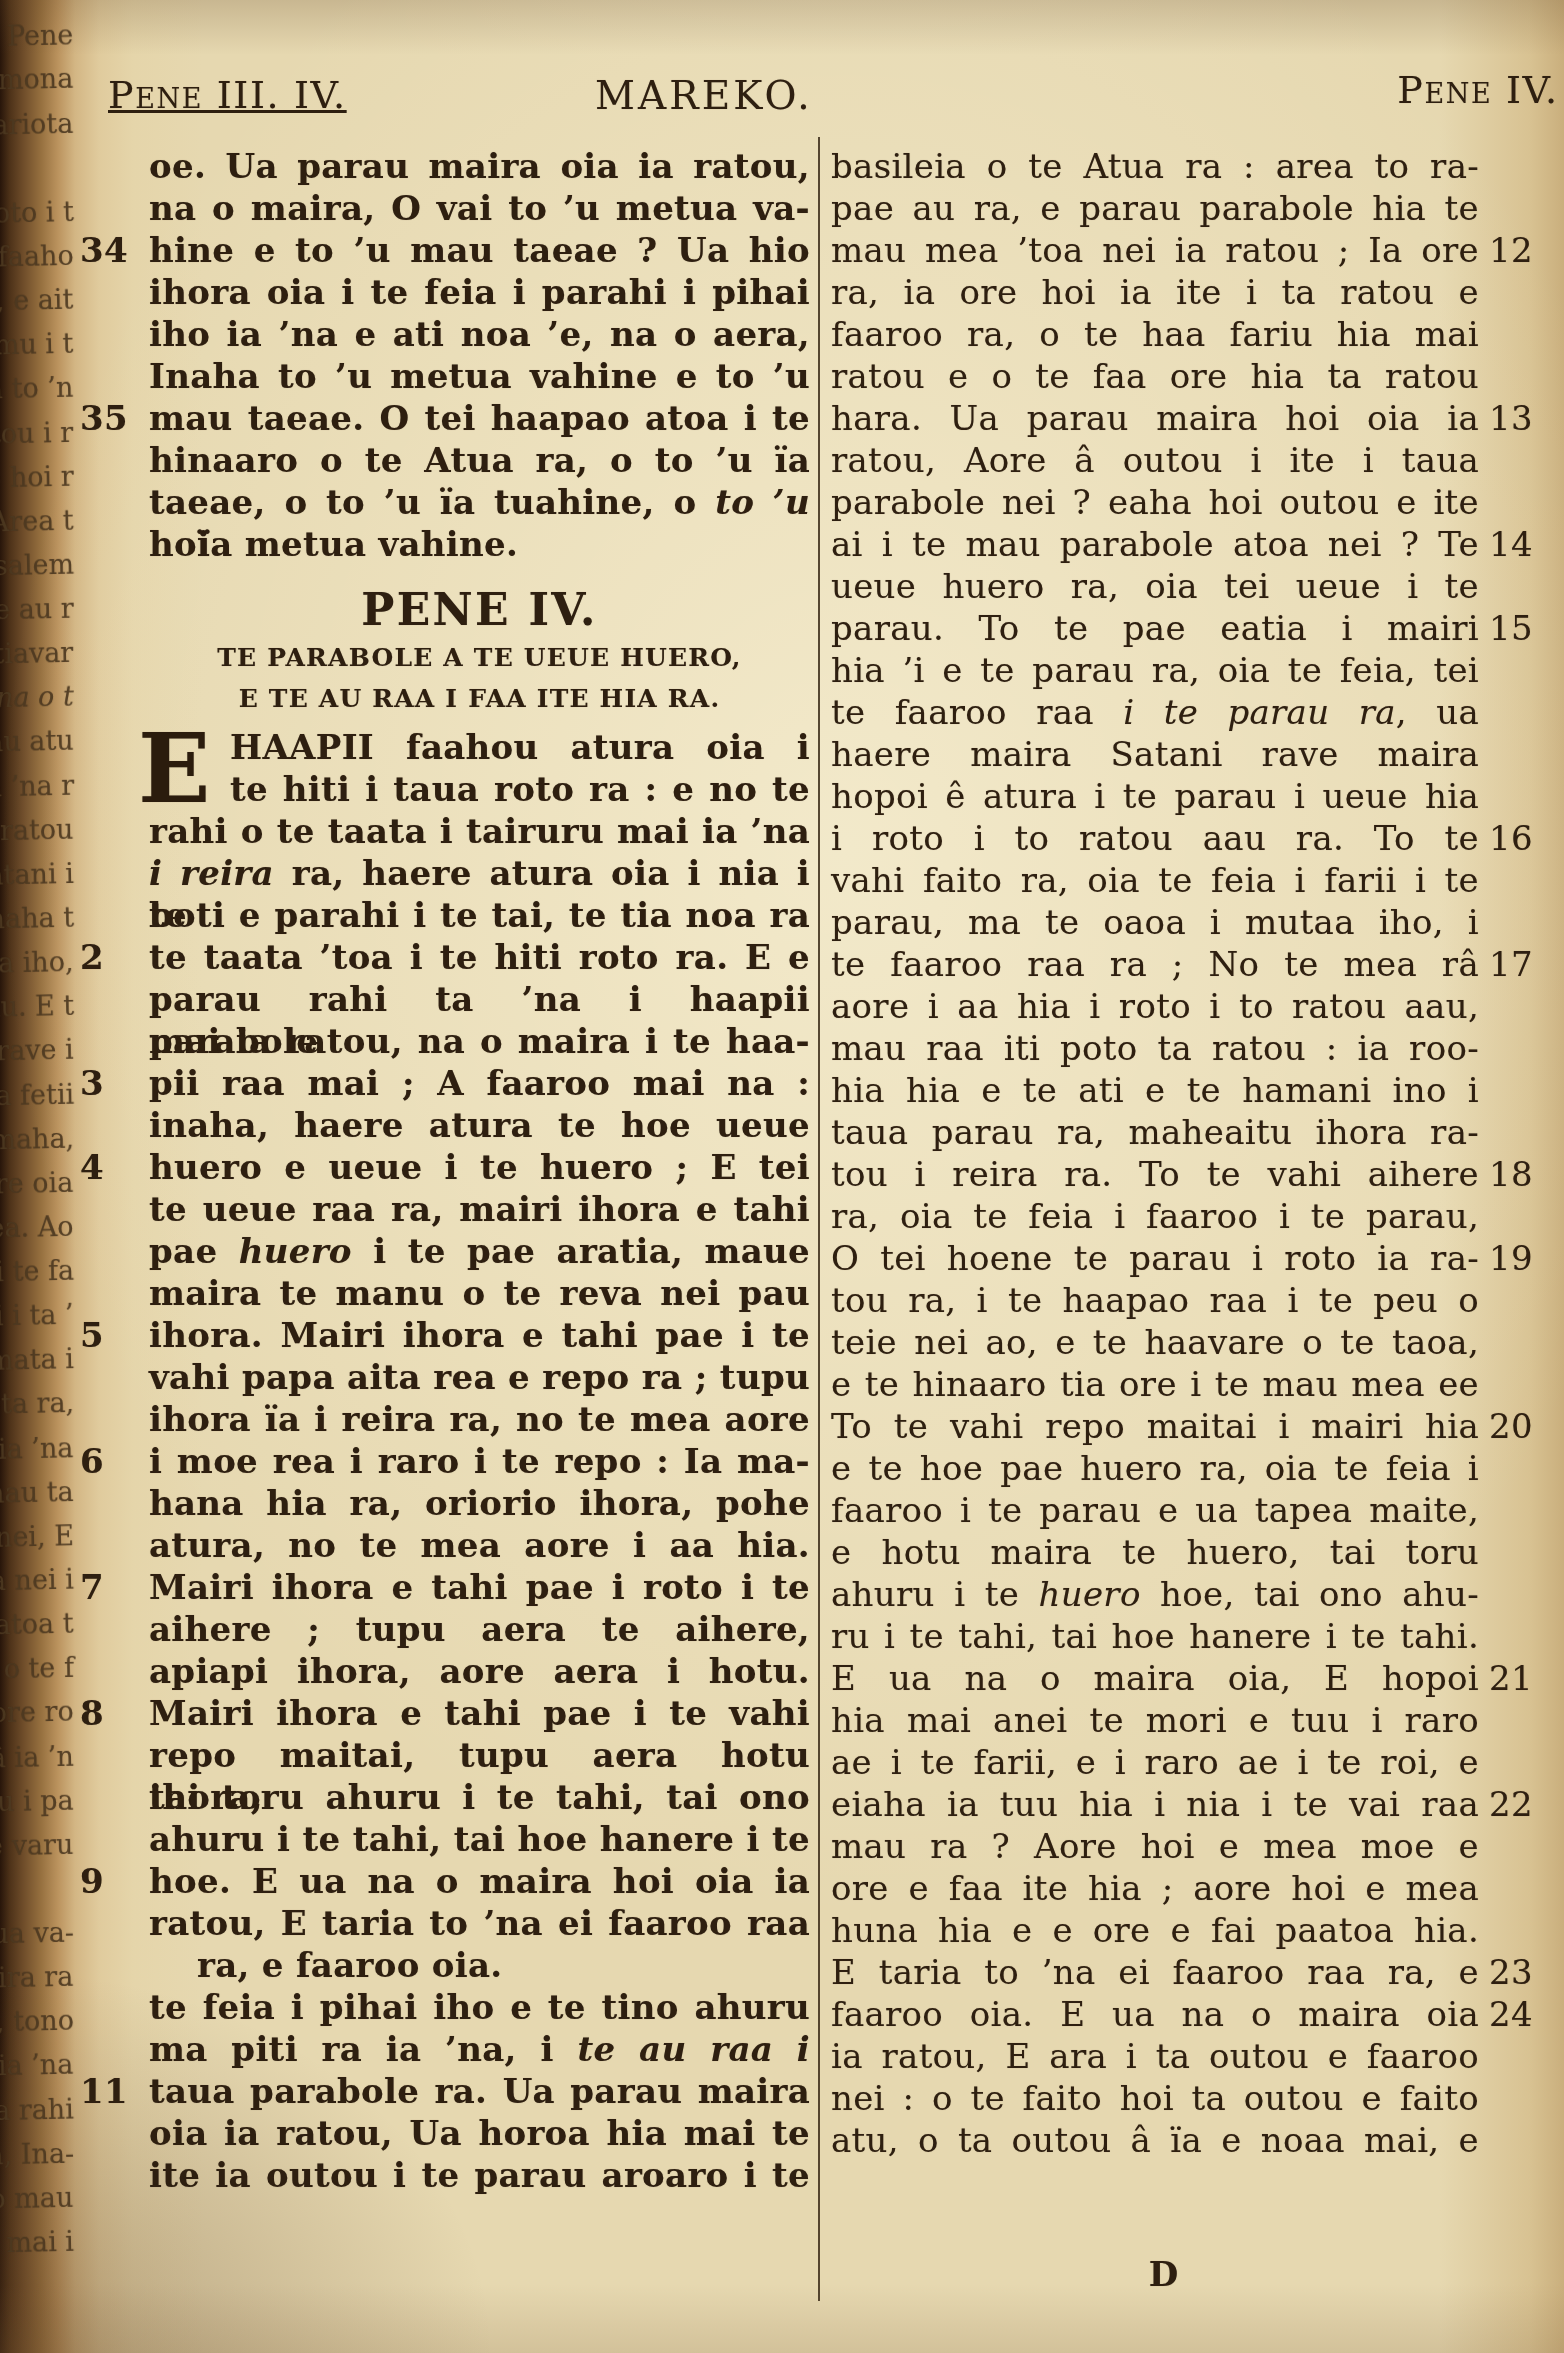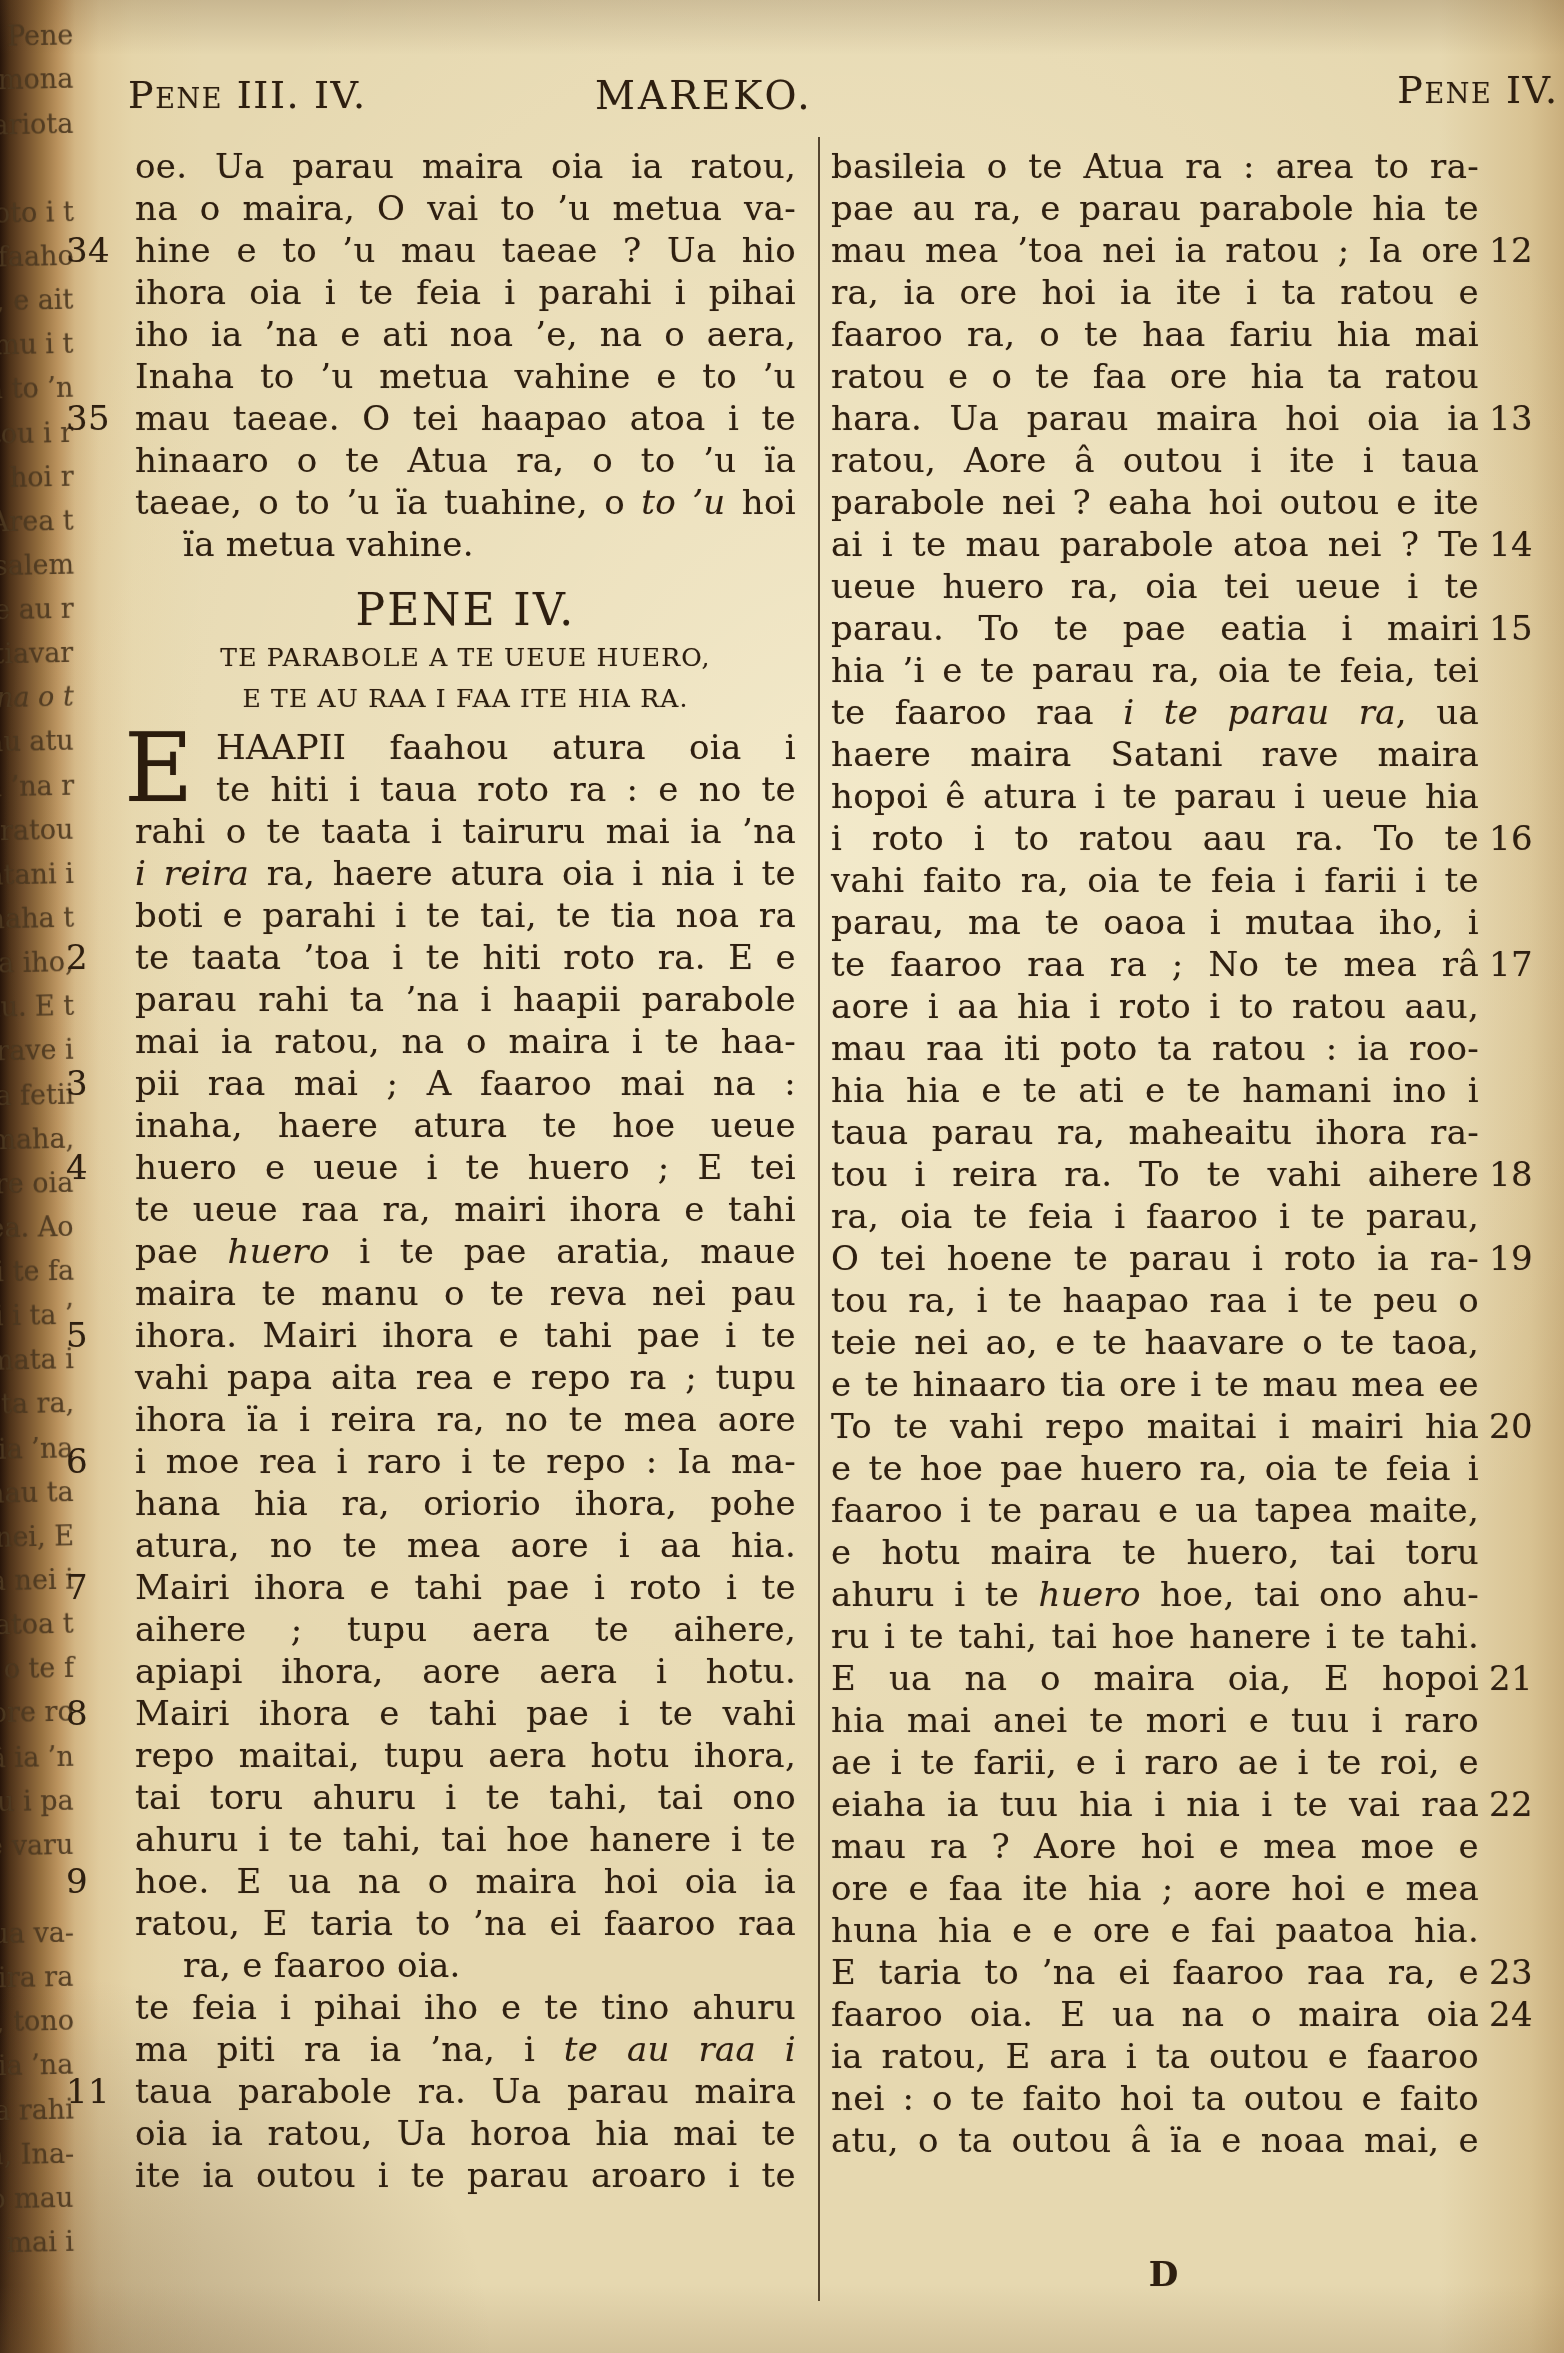--- a/index.html
+++ b/index.html
@@ -25,26 +25,26 @@
   }
   .frag{
     position:absolute;right:2.3px;
     font-size:27px;line-height:31px;white-space:nowrap;
     color:#4c3820;opacity:0.92;
     filter:blur(0.4px);
     transform:rotate(-1.2deg);
   }
   
   .hdr{position:absolute;top:75px;font-variant:small-caps;letter-spacing:1.6px;font-size:38px;line-height:41px;}
-  #hdr-left{left:128px;}
+  #hdr-left{left:108px;text-decoration:underline;}
   #hdr-center{left:595px;font-variant:normal;font-size:39px;letter-spacing:3.1px;}
   #hdr-right{right:6.3px;top:70px;}
   
   .col{position:absolute;top:145px;font-size:34px;letter-spacing:0.3px;}
-  #col-left{left:135px;width:661px;}
+  #col-left{left:149px;width:661px;font-weight:bold;}
   #col-right{left:831px;width:648px;}
   .line{
     position:relative;height:42px;line-height:42px;
     text-align:justify;text-align-last:justify;
   }
   .line.short{text-align-last:left;margin-left:48px;}
   .line.indent{padding-left:81px;}
   .vnum{position:absolute;top:0;line-height:42px;}
   .vnum.vl{left:-69px;width:63px;text-align:left;}
   .vnum.vr{right:-85px;width:75px;text-align:center;}

